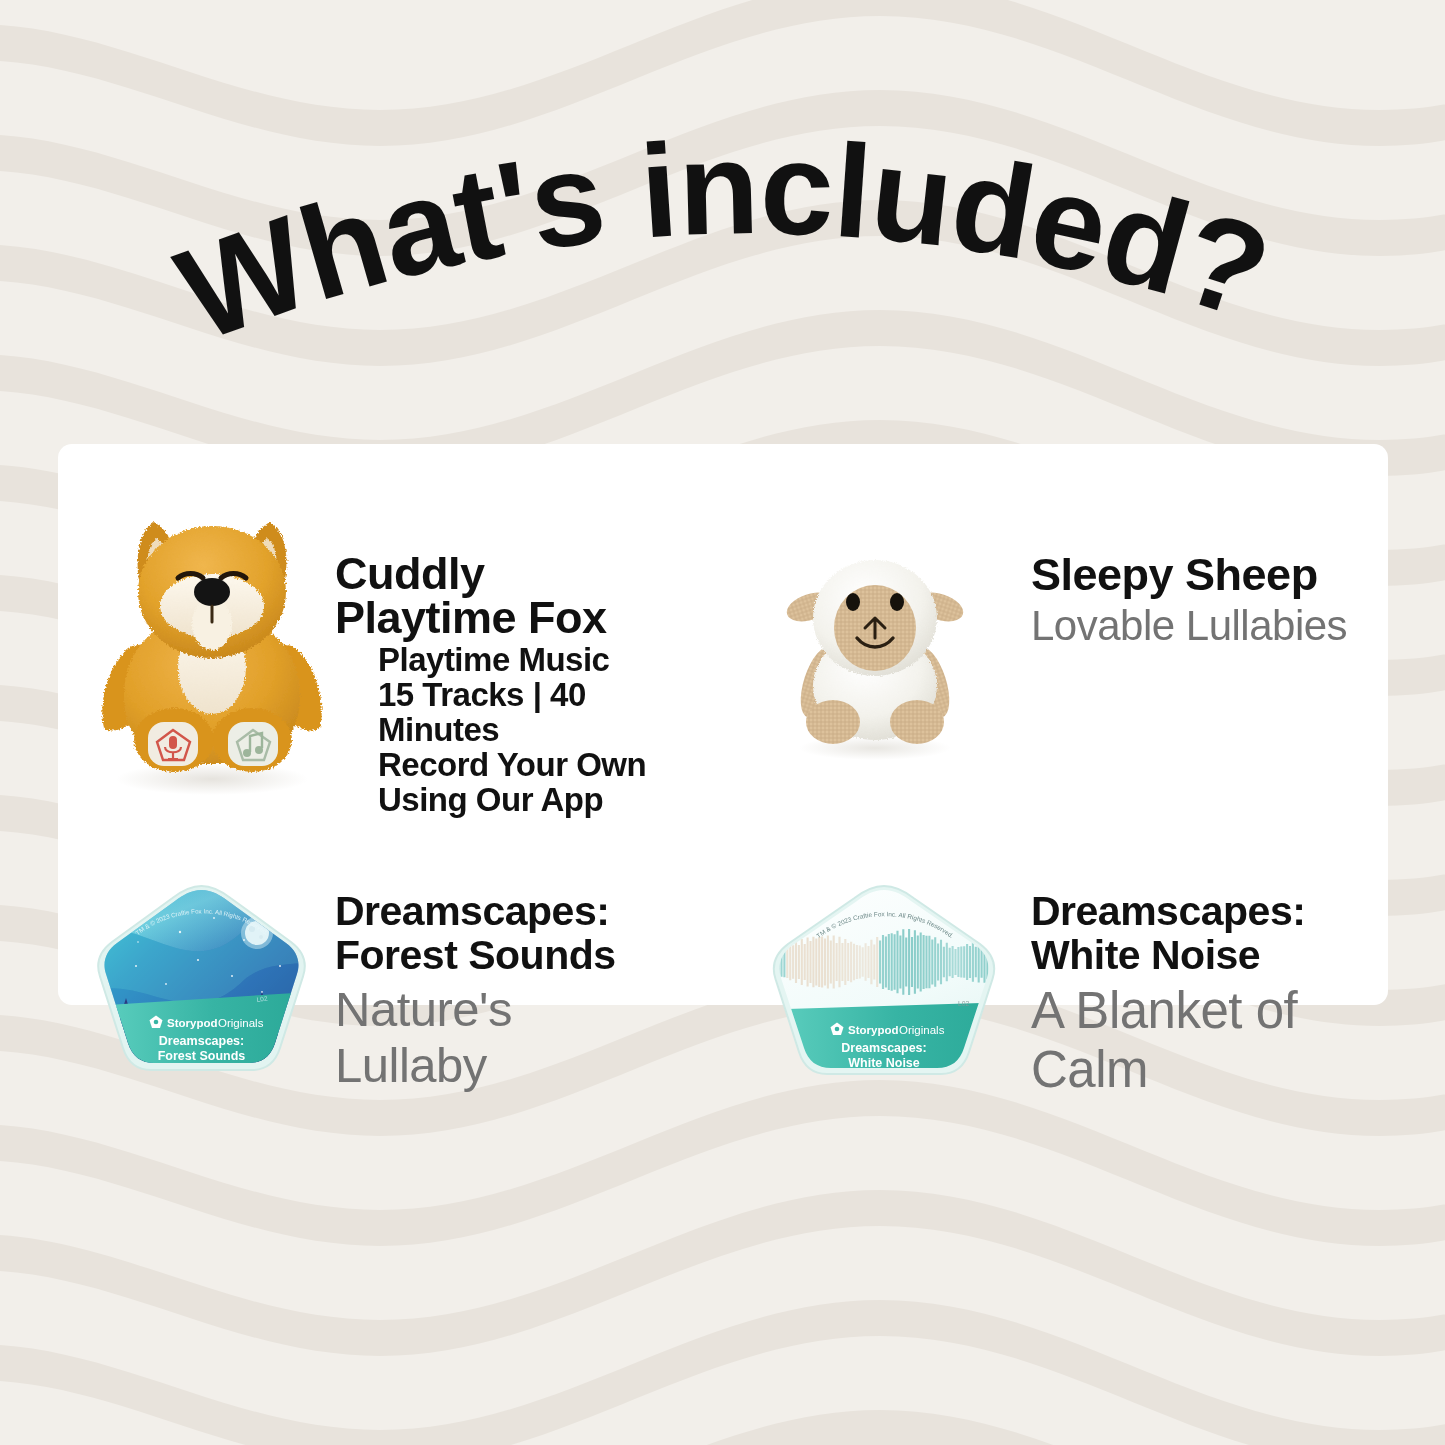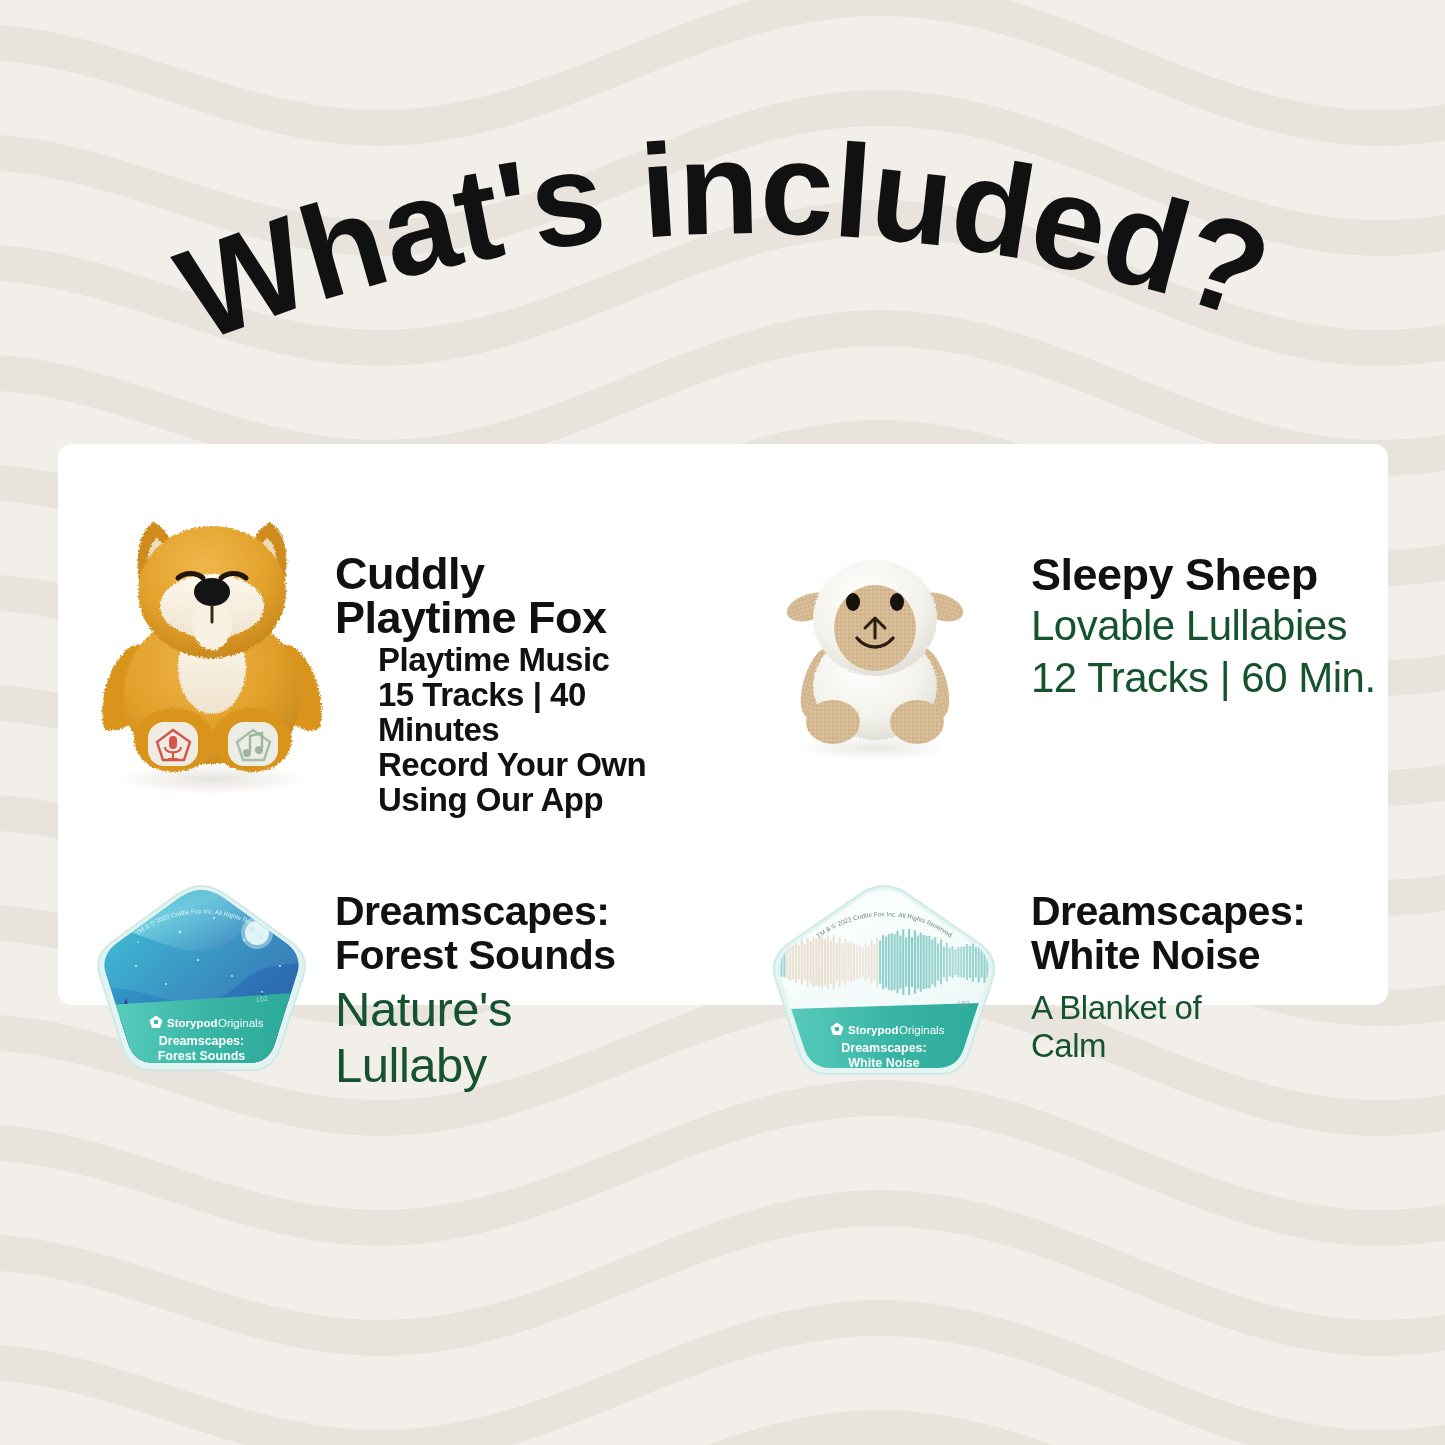--- a/index.html
+++ b/index.html
@@ -37,21 +37,21 @@
   .cell.right{left:665px;width:665px;}
 
   .media{position:absolute;}
   .txt{position:absolute;}
 
   .t-bold{
     font-weight:700;color:#111;line-height:1.0;
     letter-spacing:-0.5px;
   }
   .t-light{
-    font-weight:400;color:#14532d;line-height:1.12;
+    font-weight:400;color:#737373;line-height:1.12;
     letter-spacing:-0.5px;
   }
 
   
   #fox-text{left:277px;top:108px;width:360px;}
   #fox-text .name{font-size:45px;line-height:0.97;}
   #fox-text .sub{font-size:33px;line-height:1.06;margin-top:4px;font-weight:700;margin-left:43px;}
 
   
   #sheep-text{left:308px;top:108px;width:350px;}
@@ -59,21 +59,21 @@
   #sheep-text .sub{font-size:42px;line-height:1.24;margin-top:3px;}
 
   
   #forest-text{left:277px;top:45px;width:360px;}
   #forest-text .name{font-size:41px;line-height:1.08;}
   #forest-text .sub{font-size:49px;line-height:1.16;margin-top:3px;}
 
   
   #noise-text{left:308px;top:45px;width:350px;}
   #noise-text .name{font-size:41px;line-height:1.08;}
-  #noise-text .sub{font-size:33px;line-height:1.16;margin-top:11px;}
+  #noise-text .sub{font-size:51px;line-height:1.16;margin-top:3px;}
 
   svg{display:block;}
 </style>
 </head>
 <body>
 
 <svg id="bg-waves" viewBox="0 0 1445 1445" preserveAspectRatio="none">
   <rect x="0" y="0" width="1445" height="1445" fill="#f2efea"></rect>
   <defs>
     <path id="wv" d="M -120,0 C 60,-60 200,70 380,70 C 560,70 700,-60 880,-60 C 1060,-60 1200,70 1380,70 C 1470,70 1530,40 1570,10 L 1570,46 C 1530,76 1470,106 1380,106 C 1200,106 1060,-24 880,-24 C 700,-24 560,106 380,106 C 200,106 60,-24 -120,36 Z"></path>
@@ -253,21 +253,20 @@
         <path d="M 100,78 L 90,88 M 100,78 L 110,88 M 100,78 L 100,98" stroke="#2a1f12" stroke-width="3" fill="none" stroke-linecap="round"></path>
         <path d="M 82,98 C 92,110 108,110 118,98" stroke="#2a1f12" stroke-width="3.4" fill="none" stroke-linecap="round"></path>
       </svg>
 
       <div class="txt" id="sheep-text">
         <div class="t-bold name">
           <div>Sleepy  Sheep</div>
         </div>
         <div class="t-light sub">
           <div>Lovable Lullabies</div>
-          <div>12 Tracks | 60 Min.</div>
         </div>
       </div>
     </div>
   </div>
 
   <div class="row" id="row-2">
 
     <div class="cell left">
 
       <svg class="media" style="left:36px;top:36px;" width="215" height="255" viewBox="0 0 215 255">

